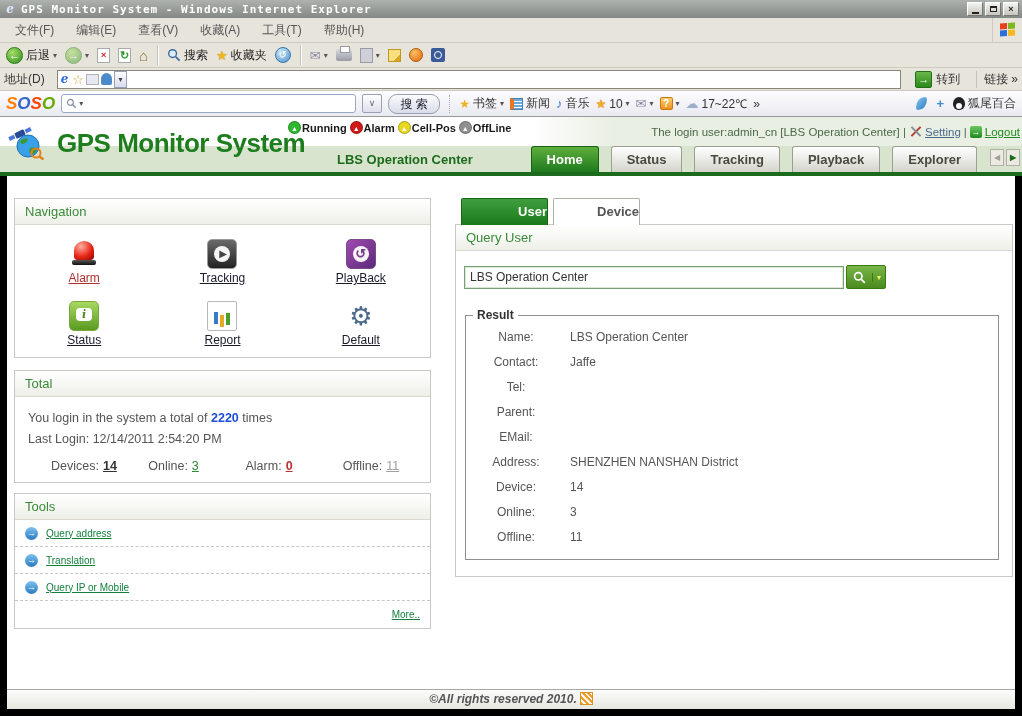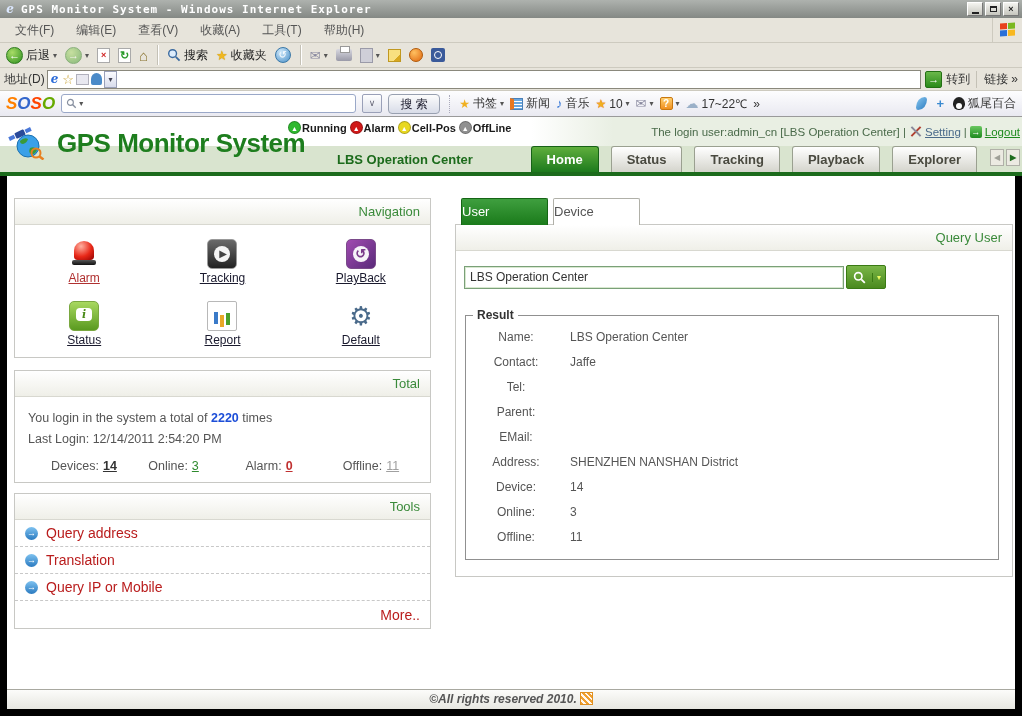--- a/index.html
+++ b/index.html
@@ -37,40 +37,40 @@
   .mail-g { color:#8a8aa0; font-size:13px; }
   .drop { color:#555; font-size:8px; }
   .printer { width:16px; height:12px; background:linear-gradient(#d8d8e0,#9a9aa8); border-radius:2px; position:relative; }
   .printer::before { content:""; position:absolute; left:4px; top:-3px; width:8px; height:5px; background:#fff; border:1px solid #999; }
   .page-ic { width:13px; height:15px; background:#cfcfd8; border:1px solid #9a9aa8; }
   .note-ic { width:13px; height:13px; background:linear-gradient(135deg,#f8e080 70%,#d8a820 70%); border:1px solid #c09820; }
   .msgr-ic { width:14px; height:14px; border-radius:50%; background:radial-gradient(circle at 35% 30%, #ffc060, #e06810); border:1px solid #b05808; }
   .rsrch-ic { width:14px; height:14px; background:#3a5a9a; border-radius:2px; position:relative; }
   .rsrch-ic::before { content:""; position:absolute; left:3px; top:3px; width:6px; height:6px; border:1.5px solid #fff; border-radius:50%; }
 
-  .addressbar { height:23px; background:#e7e4db; border-bottom:1px solid #cdcabf; display:flex; align-items:center; padding:0 4px; gap:2px; font-size:12px; color:#333; }
+  .addressbar { height:23px; background:#e7e4db; border-bottom:1px solid #cdcabf; display:flex; align-items:center; padding:0 4px; gap:12px; font-size:12px; color:#333; }
   .addr-box { flex:1; height:19px; background:#fff; border:1px solid #8a887c; display:flex; align-items:center; padding:0 3px; gap:4px; overflow:hidden; }
   .addr-box .ie-e { color:#2a6ad8; font:bold italic 12px "DejaVu Serif", serif; }
   .addr-url { flex:1; font:12px "DejaVu Sans Mono", monospace; color:#111; white-space:nowrap; overflow:hidden; }
   .addr-icons { display:flex; align-items:center; gap:2px; }
   .a-star { color:#c8a030; font-size:13px; }
   .a-snap { width:13px; height:11px; background:#e8e8f0; border:1px solid #b0b0bc; }
   .a-hand { width:11px; height:12px; background:#4a8ac8; border-radius:60% 60% 20% 20%; }
   .a-drop { width:13px; height:17px; background:linear-gradient(#fcfcff,#d8dcec); border:1px solid #9aa0b8; font-size:8px; color:#445; text-align:center; line-height:15px; }
   .go-btn { display:flex; align-items:center; gap:4px; padding:0 2px; }
   .go-sq { width:17px; height:17px; border-radius:2px; background:linear-gradient(#6ab84a,#2a8a1a); border:1px solid #237014; color:#fff; font-weight:bold; font-size:11px; line-height:15px; text-align:center; }
   .links-grp { display:flex; align-items:center; gap:3px; border-left:1px solid #c4c1b6; padding-left:7px; margin-left:2px; }
 
   .sosobar { height:26px; background:linear-gradient(#fdfdfe,#e9e9f1); border-bottom:1px solid #9a9a9a; display:flex; align-items:center; padding:0 6px; gap:6px; font-size:12px; color:#333; }
   .soso-logo { font:bold italic 17px "Liberation Sans",sans-serif; letter-spacing:0; display:flex; }
   .soso-logo b:nth-child(1){color:#ff8000}.soso-logo b:nth-child(2){color:#3366cc}
   .soso-logo b:nth-child(3){color:#ff4400}.soso-logo b:nth-child(4){color:#66aa00}
   .soso-input { width:295px; height:19px; background:#fff; border:1px solid #9aa8c8; border-radius:3px; display:flex; align-items:center; padding:0 4px; gap:2px; color:#889; }
   .soso-exp { width:20px; height:19px; background:linear-gradient(#fff,#dde0ea); border:1px solid #9aa0b8; border-radius:2px; text-align:center; font-size:9px; color:#667; line-height:17px; }
-  .soso-btn { width:52px; height:20px; background:linear-gradient(#fcfcfc,#d8dce8); border:1px solid #98a0b0; border-radius:4px; text-align:center; font-size:12px; color:#223; line-height:18px; }
+  .soso-btn { width:52px; height:20px; background:linear-gradient(#fcfcfc,#d8dce8); border:1px solid #98a0b0; border-radius:9px; text-align:center; font-size:12px; color:#223; line-height:18px; }
   .soso-sep { border-left:1px dotted #aab; height:18px; margin:0 3px; }
   .s-item { display:flex; align-items:center; gap:3px; white-space:nowrap; }
   .bk-star { color:#f0b020; font-size:12px; }
   .news-ic { width:13px; height:12px; background:repeating-linear-gradient(#6aa8e0 0 2px,#fff 2px 3px); border:1px solid #4a80b8; border-left:4px solid #e87820; }
   .music-g { color:#3a7ad8; font-size:13px; }
   .fw-ic { color:#f0b020; font-size:12px; text-shadow:0 0 1px #e04000; }
   .q-ic { width:13px; height:13px; background:linear-gradient(#ffd070,#f09020); border:1px solid #c87810; border-radius:2px; color:#fff; font-weight:bold; font-size:10px; text-align:center; line-height:12px; }
   .cloud-g { color:#9ab0c8; font-size:13px; }
   .soso-right { margin-left:auto; display:flex; align-items:center; gap:9px; }
   .wing-ic { width:11px; height:13px; background:linear-gradient(135deg,#8ac8f0,#2a7ac0); border-radius:80% 20% 80% 20%; }
@@ -109,21 +109,21 @@
   
   .pagebody { height:540px; background:#000; padding:0 7px; }
   .pagewhite { height:513px; background:#fff; position:relative; }
   .pagefooter { height:20px; background:linear-gradient(#fcfcfa,#e7e7e1); border-top:1px solid #a8a8a0; text-align:center; font-size:12px; font-weight:bold; color:#555; line-height:19px;font-style:italic; }
   .f-ico { display:inline-block; width:13px; height:13px; border:1px solid #e09020; background:repeating-linear-gradient(45deg,#f0a030 0 2px,#fff8f0 2px 4px); vertical-align:-2px; margin-left:3px; }
 
   .leftcol { position:absolute; left:7px; top:22px; width:417px; }
   .rightcol { position:absolute; left:448px; top:22px; width:558px; }
 
   .panel { border:1px solid #c8c8c4; background:#fff; }
-  .panel-h { height:26px; background:linear-gradient(#ffffff,#efefe8); border-bottom:1px solid #d8d8d0; color:#3a8a3a; font-size:13px; line-height:25px; padding:0 10px;text-align:right; }
+  .panel-h { height:26px; background:linear-gradient(#ffffff,#efefe8); border-bottom:1px solid #d8d8d0; color:#3a8a3a; font-size:13px; line-height:25px; padding:0 10px; }
 
   .nav-grid { display:grid; grid-template-columns:repeat(3,1fr); padding:6px 0 2px; }
   .nav-cell { height:62px; display:flex; flex-direction:column; align-items:center; justify-content:center; gap:2px; }
   .nav-link { font-size:12px; text-decoration:underline; color:#1a1a2e; }
   .nav-link.alarm { color:#b03030; }
   .nico { width:30px; height:30px; position:relative; }
   .nico-alarm::before { content:""; position:absolute; left:5px; top:2px; width:20px; height:19px; background:radial-gradient(circle at 35% 28%, #ffb0a0, #e82818 55%, #900000); border-radius:50% 50% 18% 18%; }
   .nico-alarm::after { content:""; position:absolute; left:3px; bottom:4px; width:24px; height:5px; background:linear-gradient(#555,#111); border-radius:2px; }
   .nico-tracking { background:linear-gradient(#6a6a6a,#222); border-radius:5px; border:1px solid #999; }
   .nico-tracking::before { content:""; position:absolute; inset:6px; background:#f4f4f4; border-radius:50%; }
@@ -145,24 +145,24 @@
   .stat { width:107px; display:flex; gap:4px;margin-left:23px; }
   .stat a { text-decoration:underline; }
   .v-devices { color:#333; font-weight:bold; }
   .v-online { color:#2e8a2e; }
   .v-alarm { color:#c03030; font-weight:bold; }
   .v-offline { color:#a0a0a0; }
 
   .tool-row { height:27px; display:flex; align-items:center; gap:8px; padding:0 10px; border-bottom:1px dashed #c8c8c8; }
   .tool-row.more { justify-content:flex-end; border-bottom:none; }
   .tico { width:13px; height:13px; border-radius:50%; background:linear-gradient(#7ec2f0,#2a7ac0); color:#fff; font-size:9px; line-height:13px; text-align:center; flex:none; }
-  .tool-link { font-size:14px; color:#b91c1c; }
+  .tool-link { font-size:10px; color:#15803d; text-decoration:underline; }
 
   .qtabs { display:flex; gap:5px; padding-left:6px; }
-  .qtab { width:87px; height:27px; line-height:26px; text-align:left; font-size:13px; font-weight:normal; color:#555; background:#fff; border:1px solid #b0b0a8; border-bottom:none; border-radius:2px 2px 0 0; }
+  .qtab { width:87px; height:27px; line-height:26px; text-align:right; font-size:13px; font-weight:bold; color:#555; background:#fff; border:1px solid #b0b0a8; border-bottom:none; border-radius:2px 2px 0 0;padding-left:18px; }
   .qtab.active { background:linear-gradient(#3f9f3f,#1a7a1a); color:#fff; border-color:#156515; }
   .qpanel { margin-top:-1px; }
   .qbody { padding:14px 8px 16px 6px; }
   .qsearch-row { display:flex; align-items:center; gap:2px; padding-left:2px; }
   .qinput { width:380px; height:23px; border:1px solid #7aa078; box-shadow:inset 0 0 0 1px #d8e8d0; padding:0 5px; font-size:12px; color:#333; font-family:"Liberation Sans",sans-serif; }
   .qbtn { width:40px; height:24px; background:linear-gradient(#7ab648,#4a8a1e); border:1px solid #3a7a14; border-radius:2px; display:flex; align-items:center; }
   .qbtn-main { width:25px; display:flex; justify-content:center; }
   .qbtn-drop { width:13px; border-left:1px solid #3a7a14; color:#e8f860; font-size:8px; text-align:center; }
   .result-fs { margin:19px 5px 0 3px; border:1px solid #909090; padding:2px 0 10px; }
   .result-fs legend { font-size:12px; font-weight:bold; color:#333; margin-left:7px; padding:0 4px; }

